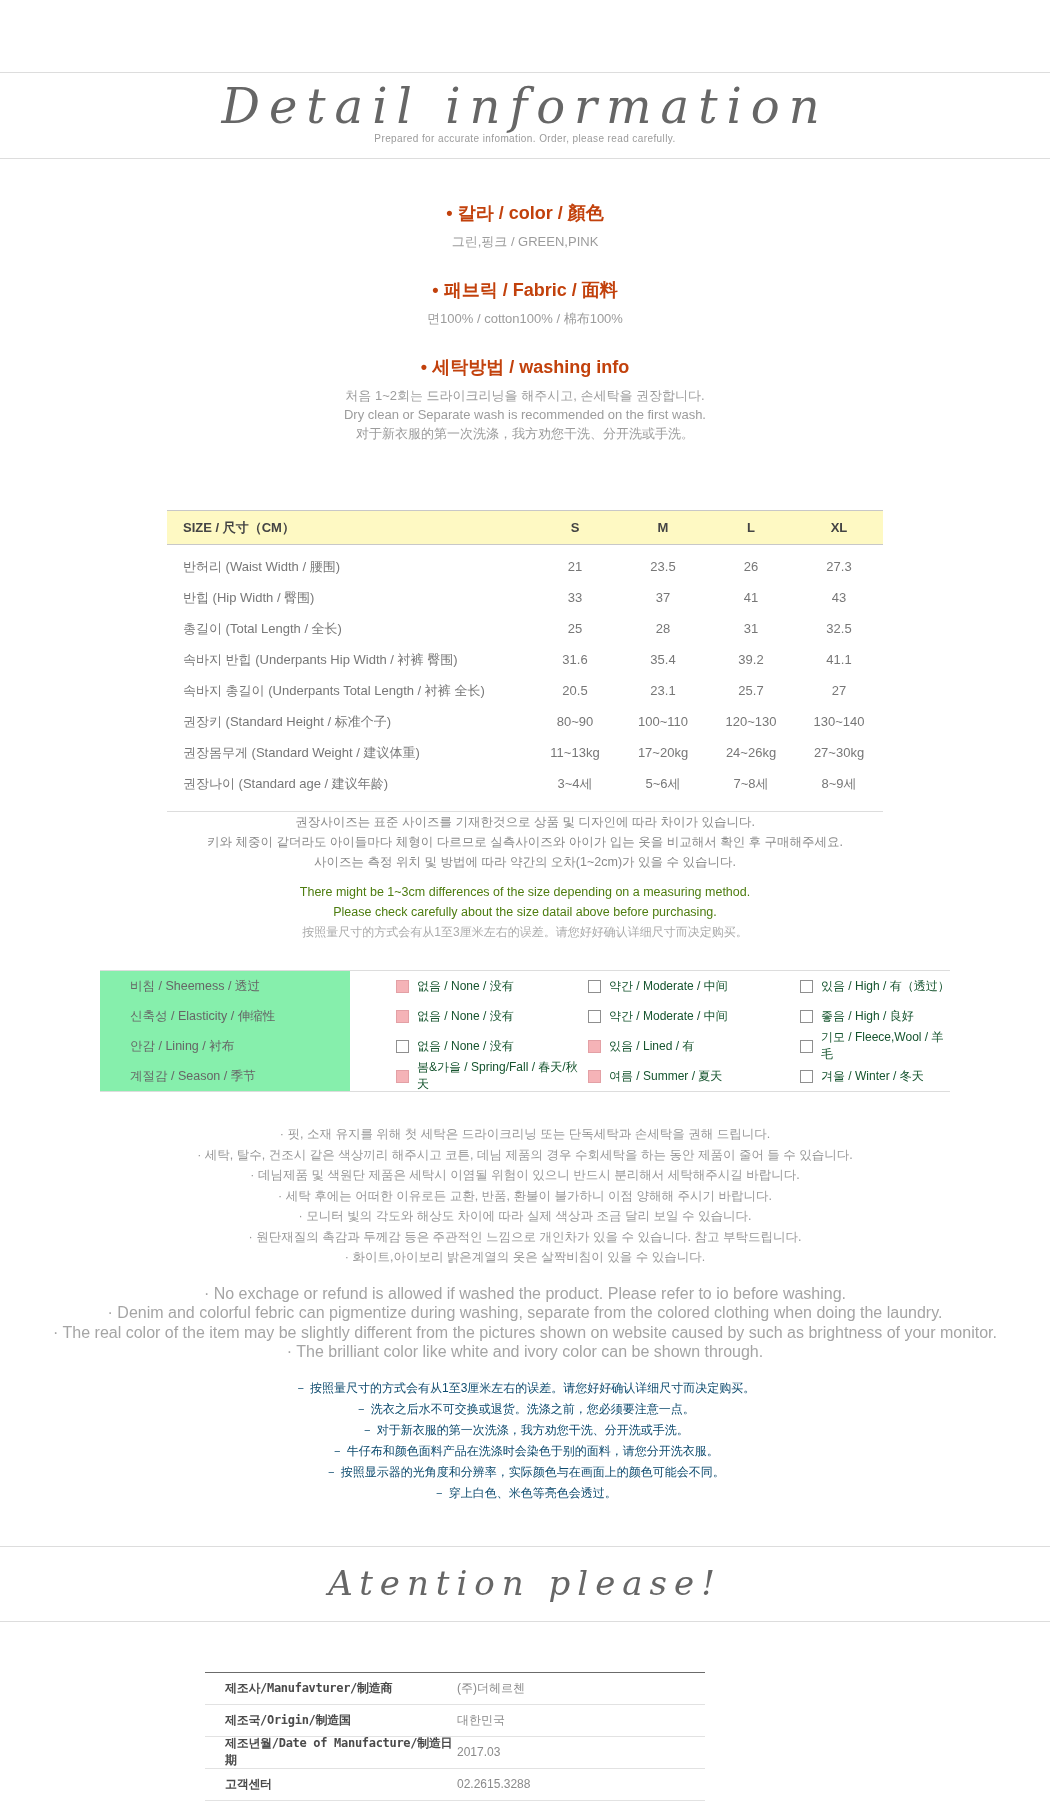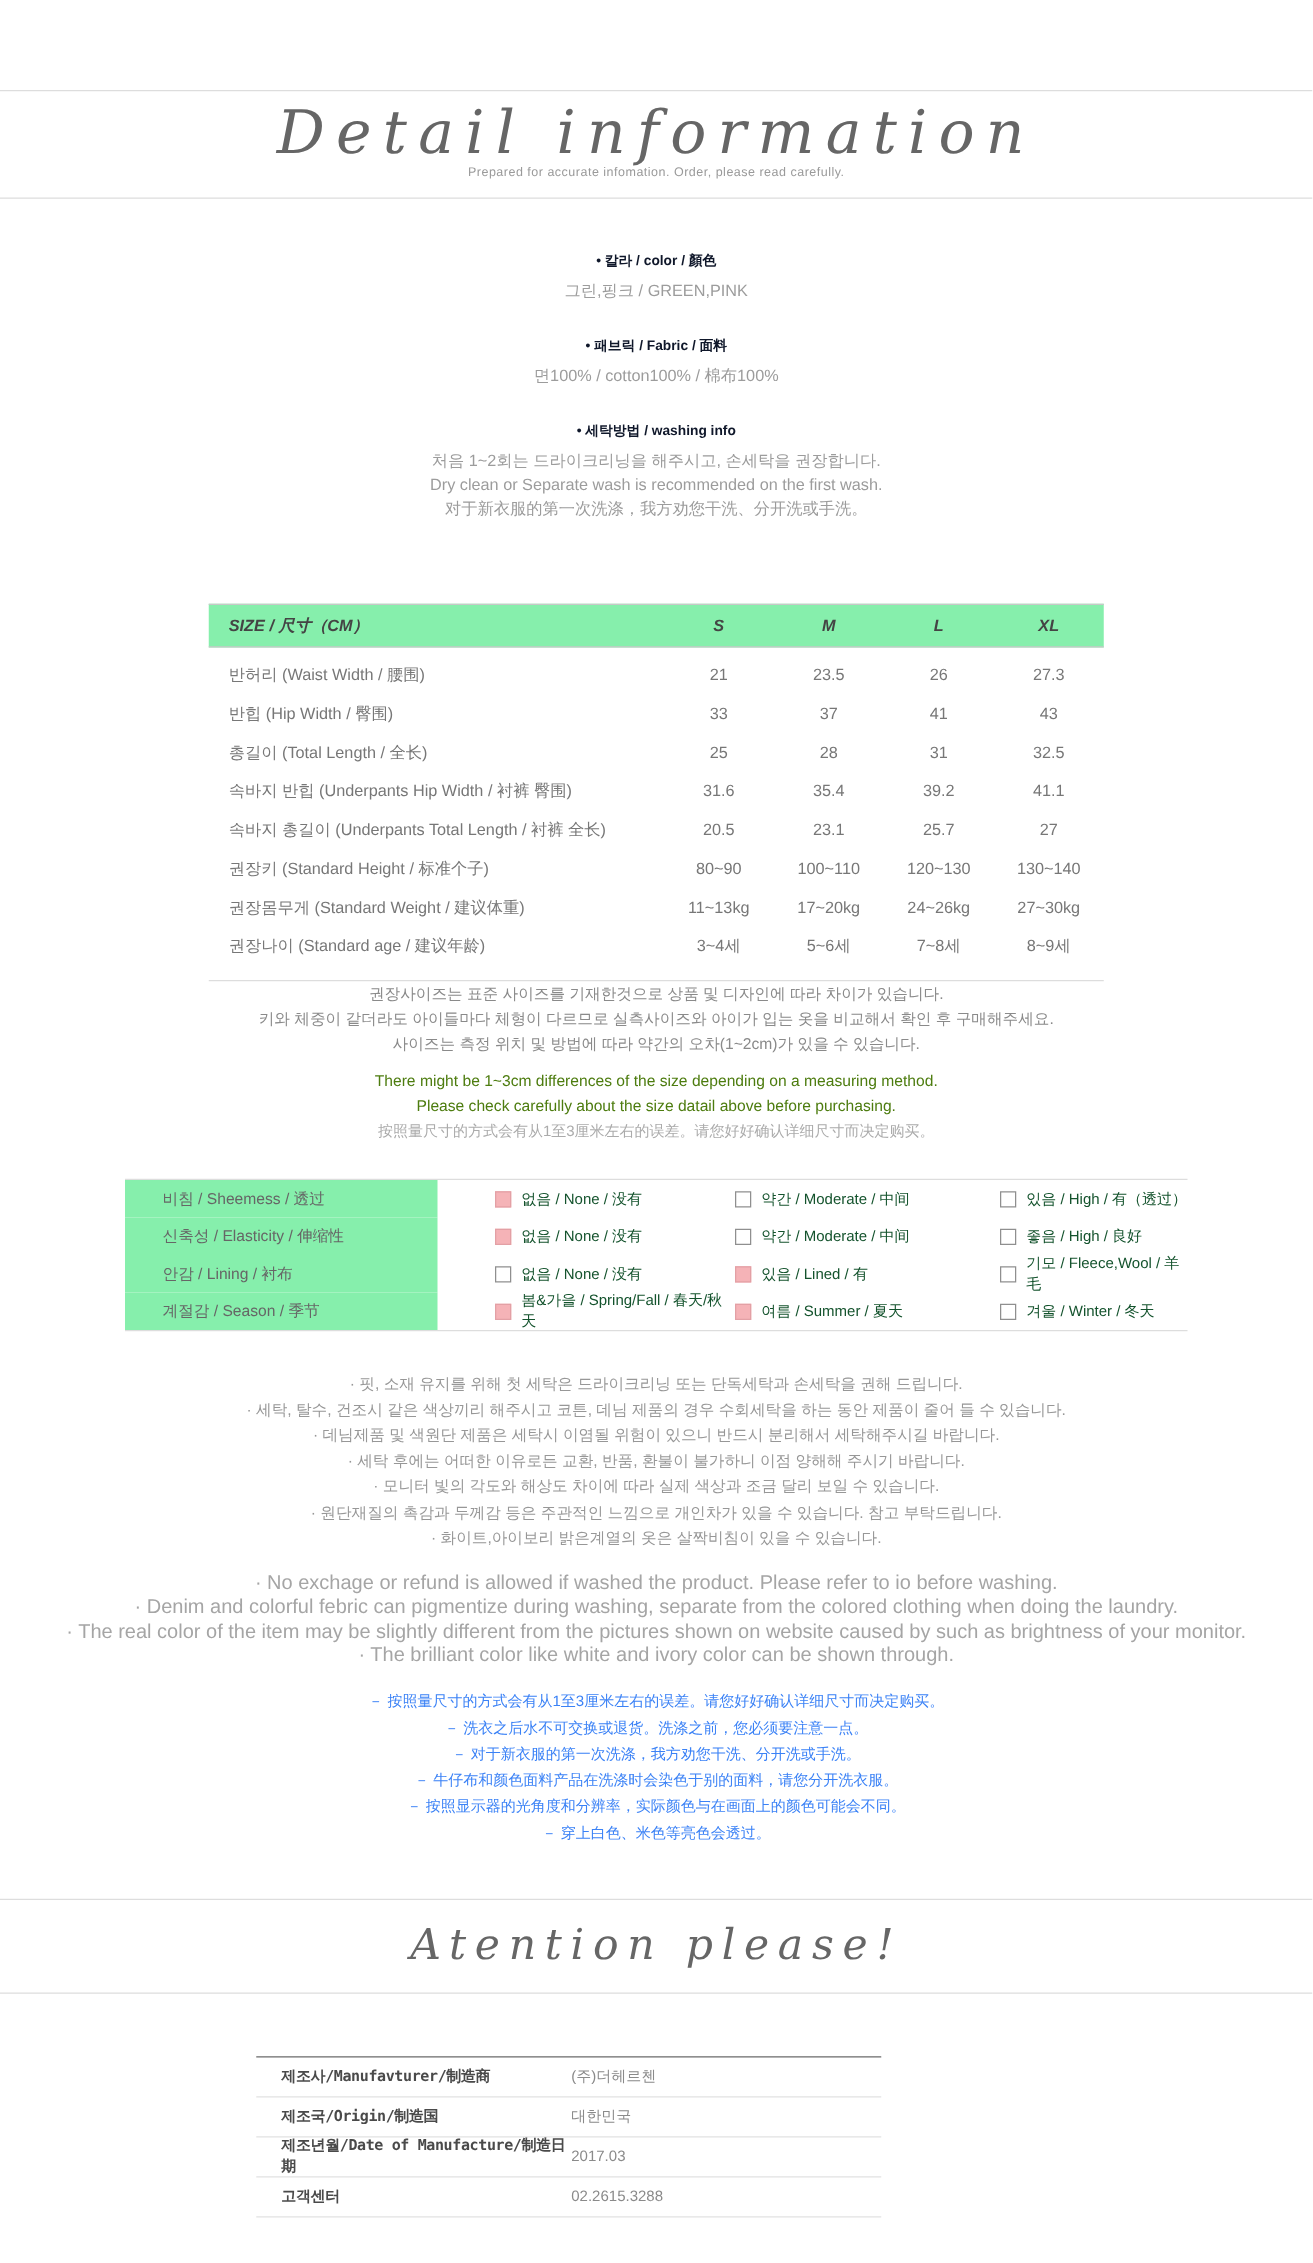--- a/index.html
+++ b/index.html
@@ -9,26 +9,26 @@
   
   .header-block { margin-top:72px; border-top:1px solid #ddd; border-bottom:1px solid #ddd; text-align:center; padding:10px 0 14px; }
   .script { font-family:"DejaVu Serif","Liberation Serif",serif; font-style:italic; color:#666; font-weight:normal; }
   .script.big { font-size:48px; letter-spacing:9px; line-height:46px; }
   .script.mid { font-size:34px; letter-spacing:7px; line-height:40px; }
   .subtitle { font-size:10px; color:#9a9a9a; margin-top:4px; letter-spacing:.4px; }
 
   
   .info { text-align:center; margin-top:42px; }
   .info-section { margin-bottom:27px; }
-  .info-title { font-size:11px; color:#0f172a; font-weight:bold; margin-bottom:7px; }
+  .info-title { font-size:18px; color:#c2410c; font-weight:bold; margin-bottom:7px; }
   .info-line { font-size:13px; color:#9c9c9c; line-height:19px; }
 
   
   .size-table { width:716px; margin:40px auto 0; font-size:13px; border-bottom:1px solid #ddd; }
-  .st-header { display:flex; align-items:center; height:33px; background:#86efac; border-top:1px solid #c8c8c8; border-bottom:1px solid #c8c8c8; color:#444; font-weight:bold;font-style:italic; }
+  .st-header { display:flex; align-items:center; height:33px; background:#fef9c3; border-top:1px solid #c8c8c8; border-bottom:1px solid #c8c8c8; color:#444; font-weight:bold; }
   .st-header .st-label { font-weight:bold; }
   .st-body { padding:6px 0 12px; }
   .st-row { display:flex; align-items:center; height:31px; color:#777; }
   .st-label { flex:1; padding-left:16px; text-align:left; }
   .st-col { width:88px; text-align:center; }
 
   
   .notes { text-align:center; }
   .notes p { margin:0; }
   .note-ko { font-size:12.5px; color:#8a8a8a; line-height:20px; }
@@ -45,21 +45,21 @@
   .attr-opt.o2 { width:212px; }
   .attr-opt.o3 { flex:1; }
   .cb { width:11px; height:11px; border:1px solid #8f8f8f; background:#fff; margin-right:8px; flex:none; }
   .cb.checked { background:#f5b3b7; border-color:#e3a0a5; }
 
   
   .care { text-align:center; margin-top:32px; }
   .care p { margin:0; }
   .care-ko { font-size:12.5px; color:#979797; line-height:20.5px; }
   .care-en { font-size:16px; color:#a5a5a5; line-height:19.5px; }
-  .care-zh { font-size:12px; color:#3b82f6; line-height:21px; }
+  .care-zh { font-size:12px; color:#0c4a6e; line-height:21px; }
   .care-gap { height:16px; }
 
   
   .attention-block { margin-top:42px; border-top:1px solid #ddd; border-bottom:1px solid #ddd; text-align:center; padding:16px 0 18px; }
 
   
   .mfr-table { width:500px; margin:50px 0 0 205px; border-top:1px solid #6b6b6b; font-size:12px; }
   .mfr-row { display:flex; align-items:center; height:31px; border-bottom:1px solid #e2e2e2; }
   .mfr-label { width:252px; padding-left:20px; box-sizing:border-box; font-family:"DejaVu Sans Mono","Liberation Mono",monospace; font-weight:bold; color:#4a4a4a; font-size:12px; letter-spacing:-0.3px; }
   .mfr-value { color:#8a8a8a; }

